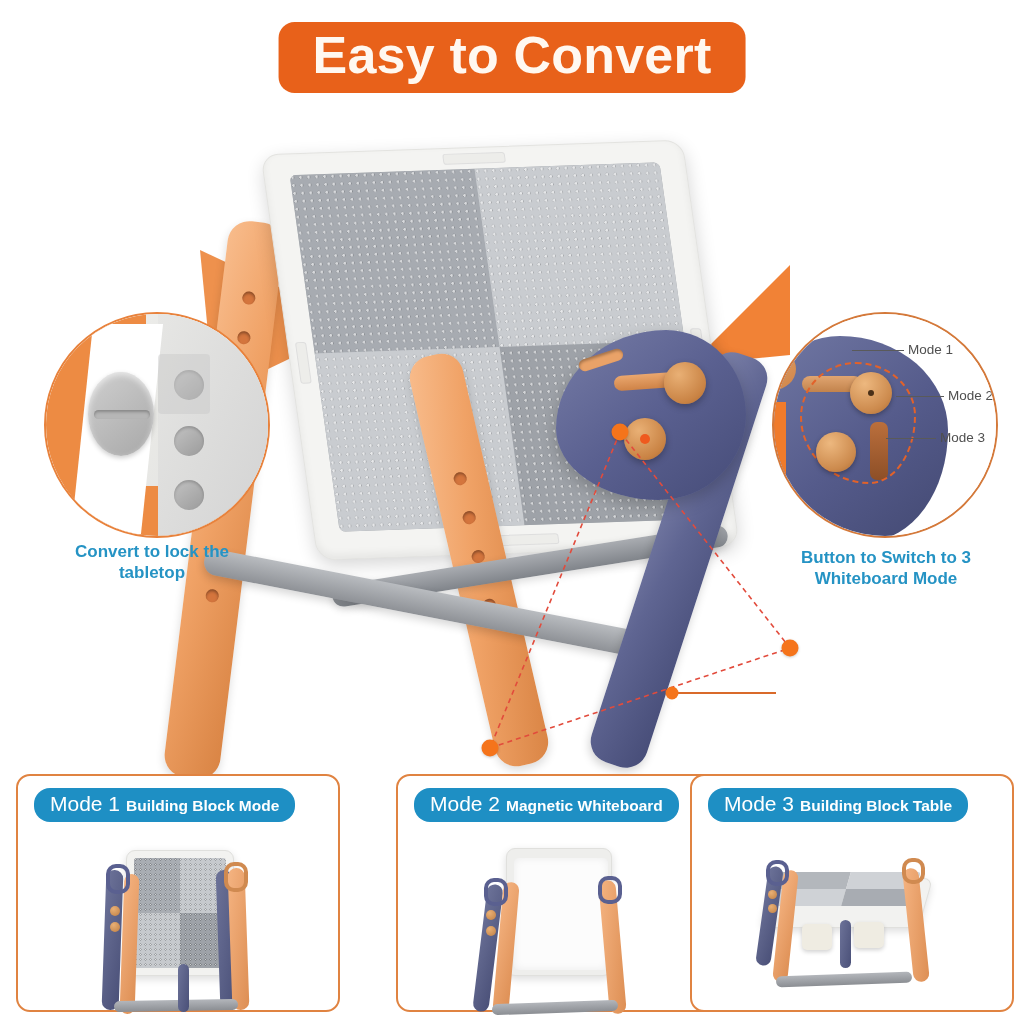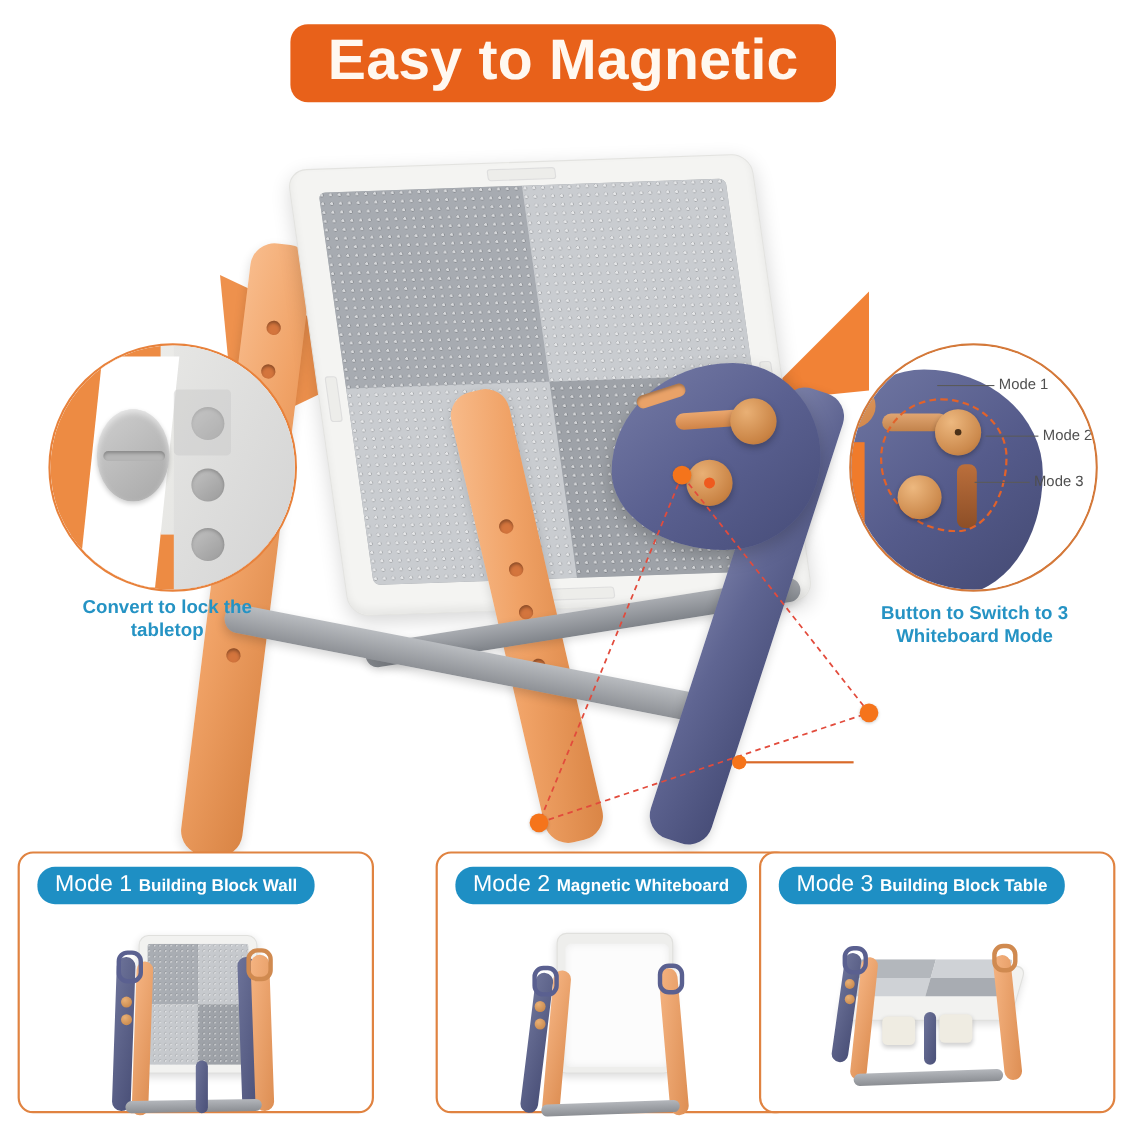--- a/index.html
+++ b/index.html
@@ -199,21 +199,21 @@
   .m-knob{position:absolute;border-radius:50%;background:radial-gradient(circle at 35% 30%,#e9b075,#c07f43);}
   .m-handle{position:absolute;border:4px solid #5a6090;border-radius:10px;background:transparent;}
   .m-bin{position:absolute;background:#efece2;border-radius:5px;box-shadow:0 2px 4px rgba(0,0,0,.18);}
   .m-whiteface{position:absolute;background:#fcfcfc;border-radius:5px;box-shadow:inset 0 0 8px rgba(0,0,0,.07);}
 </style>
 </head>
 <body>
 
 <div class="stage">
 
-  <div class="title-badge">Easy to Magnetic</div>
+  <div class="title-badge">Easy to Convert</div>
 
   <div class="scene">
 
     <svg class="cone" style="left:0;top:0;width:1024px;height:630px;">
       <polygon points="200,110 360,185 214,255" fill="#ED8B43" opacity="0.95"></polygon>
       <polygon points="690,225 790,125 790,215" fill="#F07B2B" opacity="0.95"></polygon>
     </svg>
 
     <div class="leg leg-orange-left">
       <span class="leg-hole" style="top:70px"></span>
@@ -324,21 +324,21 @@
       <span>Stable Triangular</span><br>
       <span>Structure</span>
     </div>
 
   </div>
 
   <div class="cards">
 
     <div class="card card1">
       <div class="card-badge">
-        <span class="num">Mode 1</span><span class="desc">Building Block Wall</span>
+        <span class="num">Mode 1</span><span class="desc">Building Block Mode</span>
       </div>
       <div class="mini">
         <div class="m-board" style="left:108px;top:16px;width:106px;height:124px;">
           <div class="m-panel" style="left:7px;top:7px;right:7px;bottom:7px;">
             <div class="m-q" style="left:0;top:0;background:#a9adb3;"></div>
             <div class="m-q" style="left:50%;top:0;background:#c6c9cd;"></div>
             <div class="m-q" style="left:0;top:50%;background:#c6c9cd;"></div>
             <div class="m-q" style="left:50%;top:50%;background:#9ea2a8;"></div>
             <div class="m-studs"></div>
           </div>

